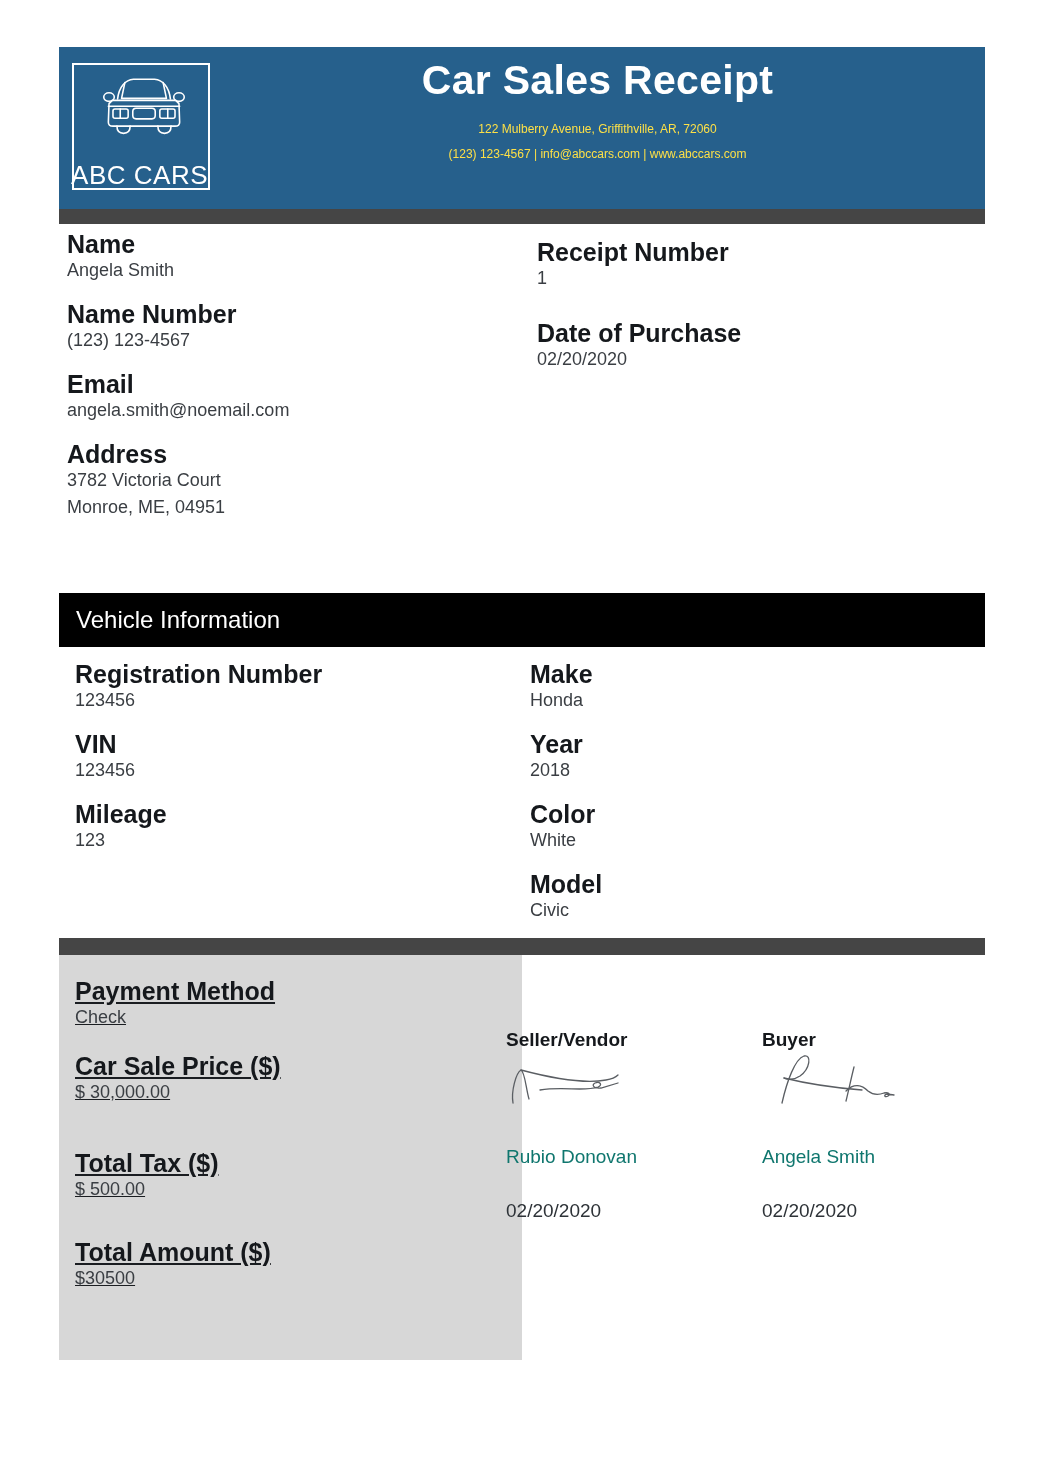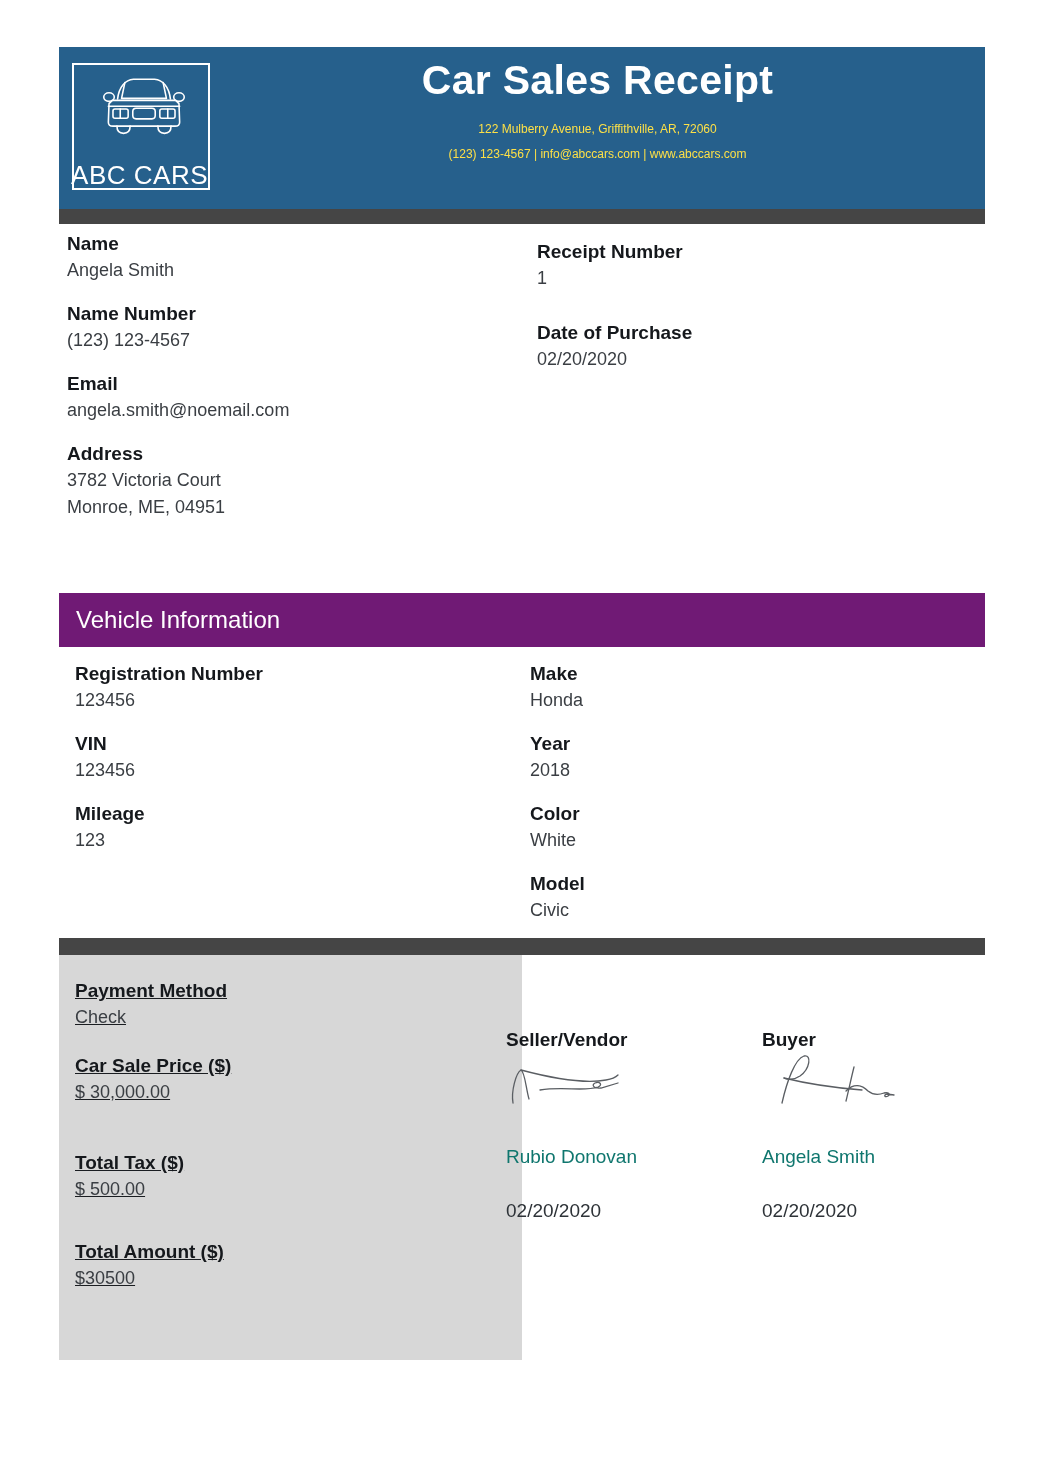--- a/index.html
+++ b/index.html
@@ -37,30 +37,30 @@
     margin-top: 12px; color: #fde047; font-size: 12px; line-height: 25px;
   }
 
   .dark-bar { position: absolute; left: 59px; width: 926px; background: #454545; }
   .dark-bar-1 { top: 209px; height: 15px; }
   .dark-bar-2 { top: 938px; height: 17px; }
 
   
   .fgroup { margin-bottom: 17px; }
   .fgroup.wide { margin-bottom: 28px; }
-  .flabel { font-size: 19px; font-weight: 700; color: #15181c; line-height: 26px; }
+  .flabel { font-size: 25px; font-weight: 700; color: #15181c; line-height: 26px; }
   .fvalue { font-size: 18px; color: #3a3e43; line-height: 27px; }
 
   .customer-left  { position: absolute; left: 67px;  top: 231px; width: 430px; }
   .customer-right { position: absolute; left: 537px; top: 239px; width: 430px; }
 
   
   .section-bar {
     position: absolute; left: 59px; top: 593px; width: 926px; height: 54px;
-    background: #701a75; color: #ffffff; font-size: 24px; line-height: 54px;
+    background: #000000; color: #ffffff; font-size: 24px; line-height: 54px;
     padding-left: 17px; font-weight: 400;
   }
   .vehicle-left  { position: absolute; left: 75px;  top: 661px; width: 420px; }
   .vehicle-right { position: absolute; left: 530px; top: 661px; width: 420px; }
 
   
   .gray-panel {
     position: absolute; left: 59px; top: 955px; width: 463px; height: 405px;
     background: #d7d7d7;
   }

